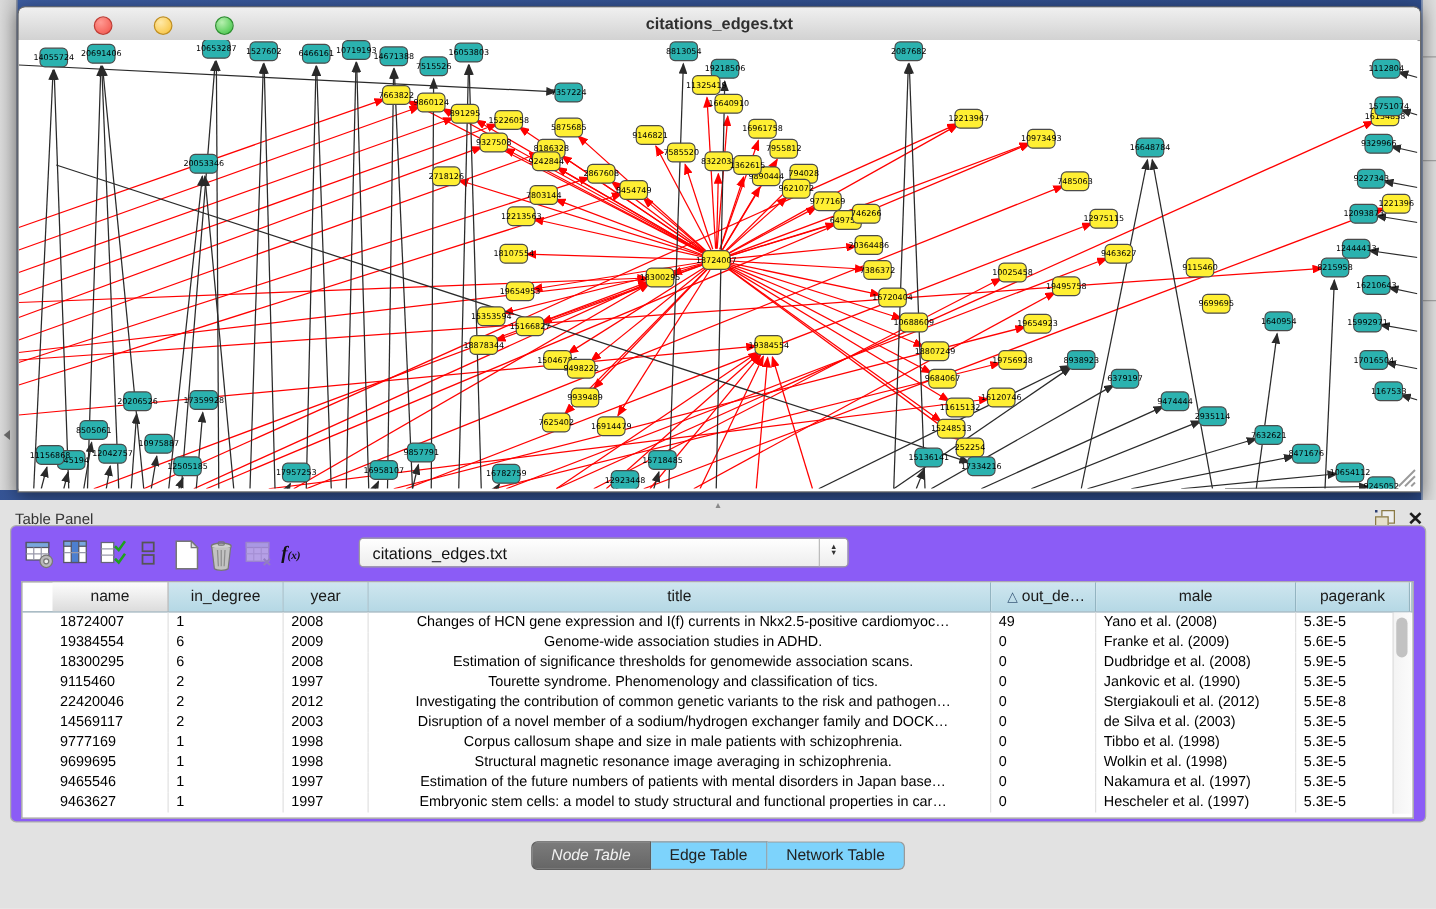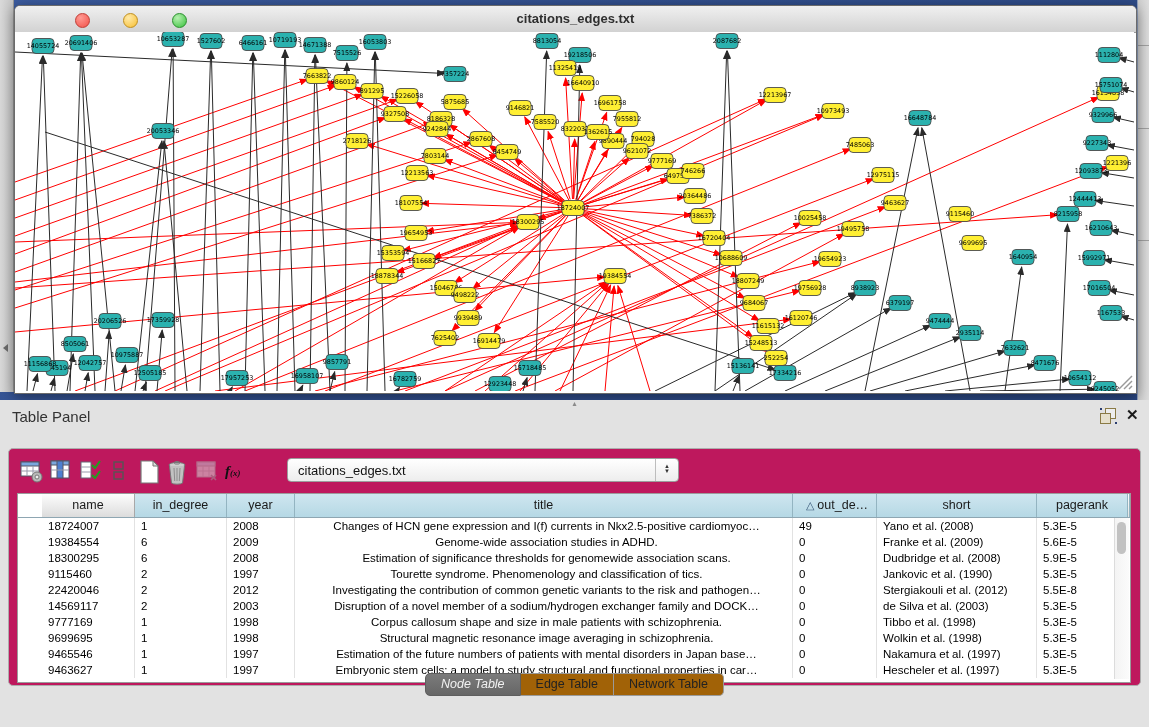--- a/index.html
+++ b/index.html
@@ -32,28 +32,28 @@
   .t-green{left:157px;background:radial-gradient(circle at 35% 30%,#b7f0b0,#37c13c);border:1px solid #2a8f2d;}
   .win-title{position:absolute;left:0;top:5px;width:100%;text-align:center;
     font-size:13px;font-weight:bold;color:#2f2f2f;}
   .net-canvas{position:absolute;left:0;top:26px;width:1119px;height:359px;background:#fff;overflow:hidden;}
   .net-canvas svg{display:block;}
   .resize-grip{position:absolute;right:3px;bottom:3px;}
   
   .table-panel{position:absolute;left:0;top:400px;width:1149px;height:327px;background:#e2e2e2;}
   .divider-handle{position:absolute;left:570px;top:1px;width:9px;height:6px;color:#8a8a8a;font-size:8px;line-height:6px;text-align:center;}
   .panel-header{position:absolute;left:0;top:0;width:100%;height:32px;}
-  .panel-title{position:absolute;left:12px;top:8px;font-size:15px;color:#333;}
+  .panel-title{position:absolute;left:12px;top:8px;font-size:12px;color:#333;}
   .float-icon{position:absolute;left:1100px;top:8px;width:17px;height:16px;}
   .float-icon .sq1{position:absolute;left:5px;top:0;width:9px;height:9px;border:1.5px solid #8a7a45;background:#eee;}
   .float-icon .sq2{position:absolute;left:0;top:5px;width:9px;height:9px;border:1.5px solid #8a7a45;background:#e6e0cc;}
   .float-icon .dot{position:absolute;width:2px;height:2px;background:#2c3e70;}
   .close-icon{position:absolute;left:1126px;top:6px;font-size:15px;font-weight:bold;color:#1a1a1a;}
-  .inner-panel{position:absolute;left:8px;top:48px;width:1131px;height:236px;
-    background:#be185d;border:1px solid #adadad;border-radius:5px;}
+  .inner-panel{position:absolute;left:8px;top:20px;width:1131px;height:236px;
+    background:#8b5cf6;border:1px solid #adadad;border-radius:5px;}
   
   .toolbar{position:absolute;left:0;top:4px;width:100%;height:38px;}
   .tb-icon{position:absolute;top:5px;width:26px;height:28px;}
   .fx-label{font-family:"Liberation Serif",serif;font-style:italic;font-weight:bold;font-size:15px;color:#111;}
   .fx-label small{font-size:9px;font-weight:bold;}
   .dropdown{position:absolute;left:278px;top:5px;width:392px;height:24px;background:linear-gradient(#ffffff,#ededed);
     border:1px solid #9d9d9d;border-radius:4px;font-size:13px;color:#111;line-height:24px;padding-left:10px;box-sizing:border-box;}
   .dd-arrows{position:absolute;right:0;top:0;width:22px;height:100%;border-left:1px solid #bdbdbd;text-align:center;}
   .dd-arrows span{display:block;font-size:6px;line-height:5px;color:#333;}
   .dd-arrows .up{margin-top:5px;}
@@ -68,21 +68,21 @@
   .tbody{position:relative;}
   .trow{display:flex;height:16px;}
   .td{box-sizing:border-box;font-size:11.5px;color:#000;line-height:16px;padding-left:6px;
     border-right:1px solid #e2e2e2;overflow:hidden;white-space:nowrap;}
   .c0{width:93px;margin-left:24px;}.c1{width:92px;}.c2{width:68px;}.c3{width:498px;text-align:center;}.c4{width:84px;}.c5{width:160px;}.c6{width:91px;}
   .corner{flex:1;background:linear-gradient(#fdfdfd,#e4e4e4);}
   .vscroll{position:absolute;right:1px;top:24px;width:14px;height:161px;background:linear-gradient(90deg,#f4f4f4,#fbfbfb);border-left:1px solid #dcdcdc;}
   .vthumb{position:absolute;left:2px;top:4px;width:9px;height:32px;background:#c2c2c2;border-radius:5px;}
   
   .tabs-bar{position:absolute;left:0;top:273px;width:100%;height:23px;display:flex;justify-content:center;}
-  .tab{height:21px;line-height:21px;font-size:12.5px;padding:0 15px;background:#a16207;color:#222;
+  .tab{height:21px;line-height:21px;font-size:12.5px;padding:0 15px;background:#7dd3fc;color:#222;
     border:1px solid #9a9a9a;border-left:none;}
   .tab:first-child{border-left:1px solid #9a9a9a;border-radius:5px 0 0 5px;}
   .tab:last-child{border-radius:0 5px 5px 0;}
   .tab.active{background:linear-gradient(#7b7b7b,#666);color:#f2f2f2;border-color:#5e5e5e;font-style:italic;}
   
   .status-bar{position:absolute;left:0;top:302px;width:100%;height:25px;
     background:linear-gradient(#ececec,#d6d6d6);border-top:1px solid #bdbdbd;}
   .mem-label{position:absolute;right:30px;top:6px;font-size:11.5px;color:#222;}
   .mem-dot{position:absolute;right:8px;top:5px;width:14px;height:14px;border-radius:50%;
     background:radial-gradient(circle at 35% 30%,#8ee67f,#35bf35);border:1px solid #2a8f2a;}
@@ -815,21 +815,21 @@
       </div>
     </div>
 
     <div class="table-wrap">
       <div class="thead">
           <div class="th c0 gray">name</div>
           <div class="th c1">in_degree</div>
           <div class="th c2">year</div>
           <div class="th c3">title</div>
           <div class="th c4 sorted"><span class="tri">△</span>out_de…</div>
-          <div class="th c5">short</div>
+          <div class="th c5">male</div>
           <div class="th c6">pagerank</div>
           <div class="th corner"></div>
         </div>
       <div class="tbody">
           <div class="trow">
             <div class="td c0">18724007</div>
             <div class="td c1">1</div>
             <div class="td c2">2008</div>
             <div class="td c3">Changes of HCN gene expression and I(f) currents in Nkx2.5-positive cardiomyoc…</div>
             <div class="td c4">49</div>

